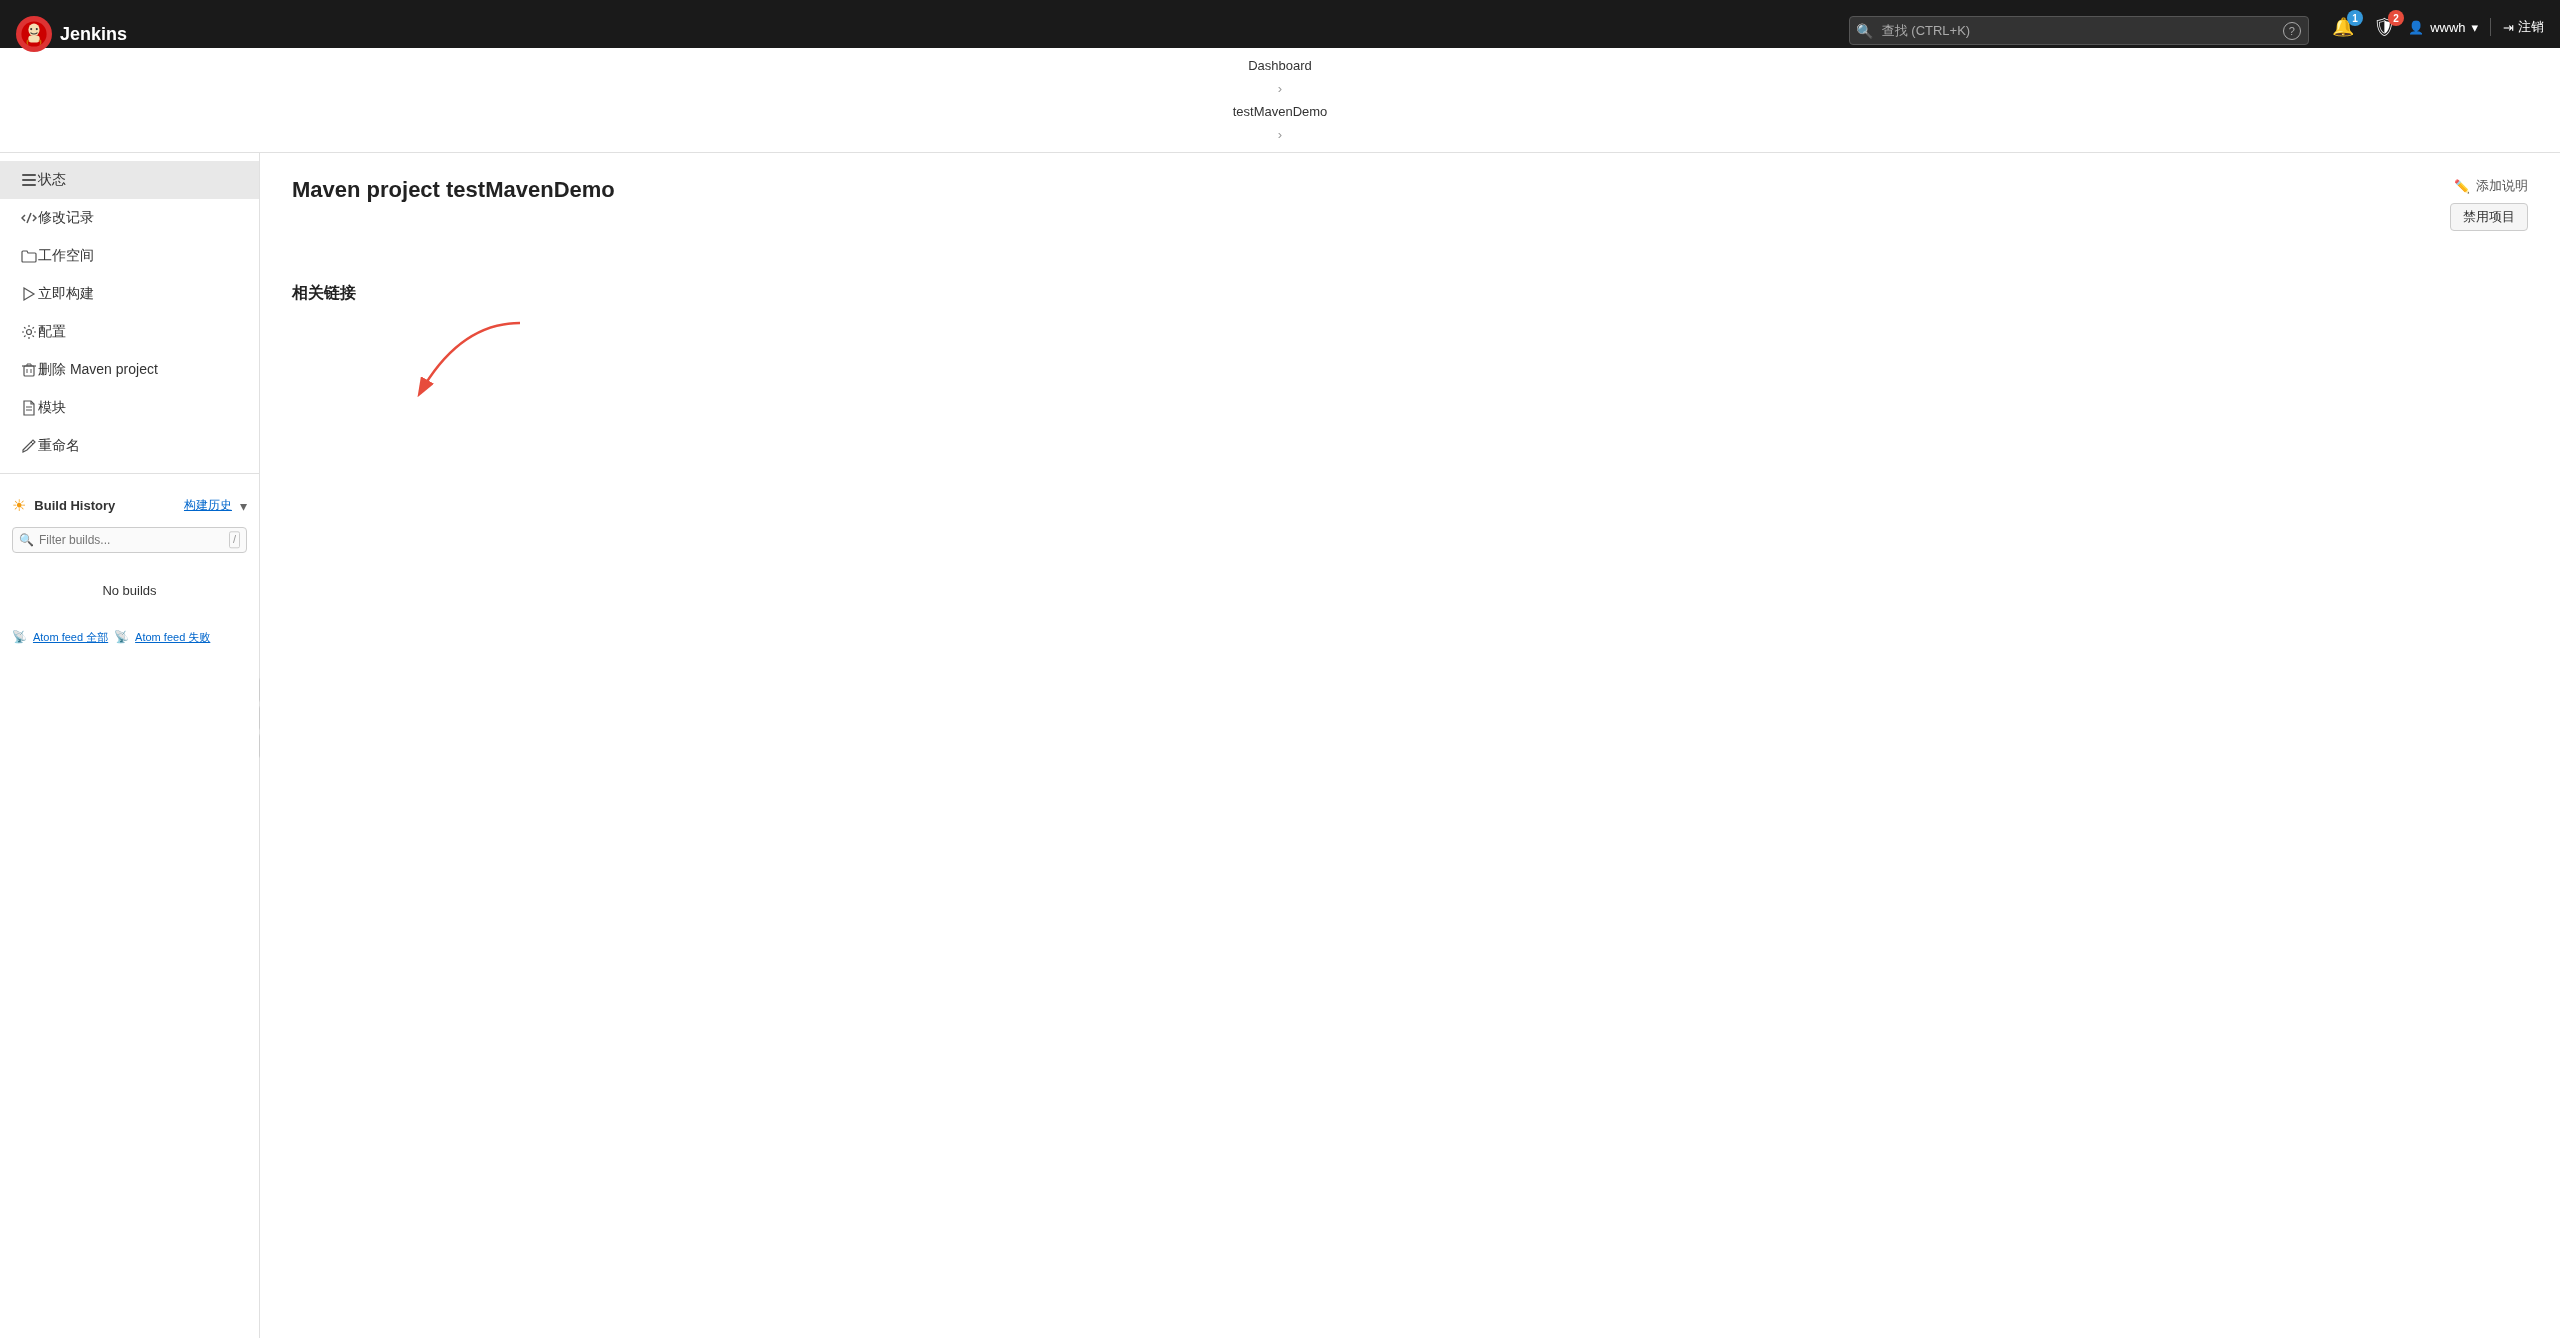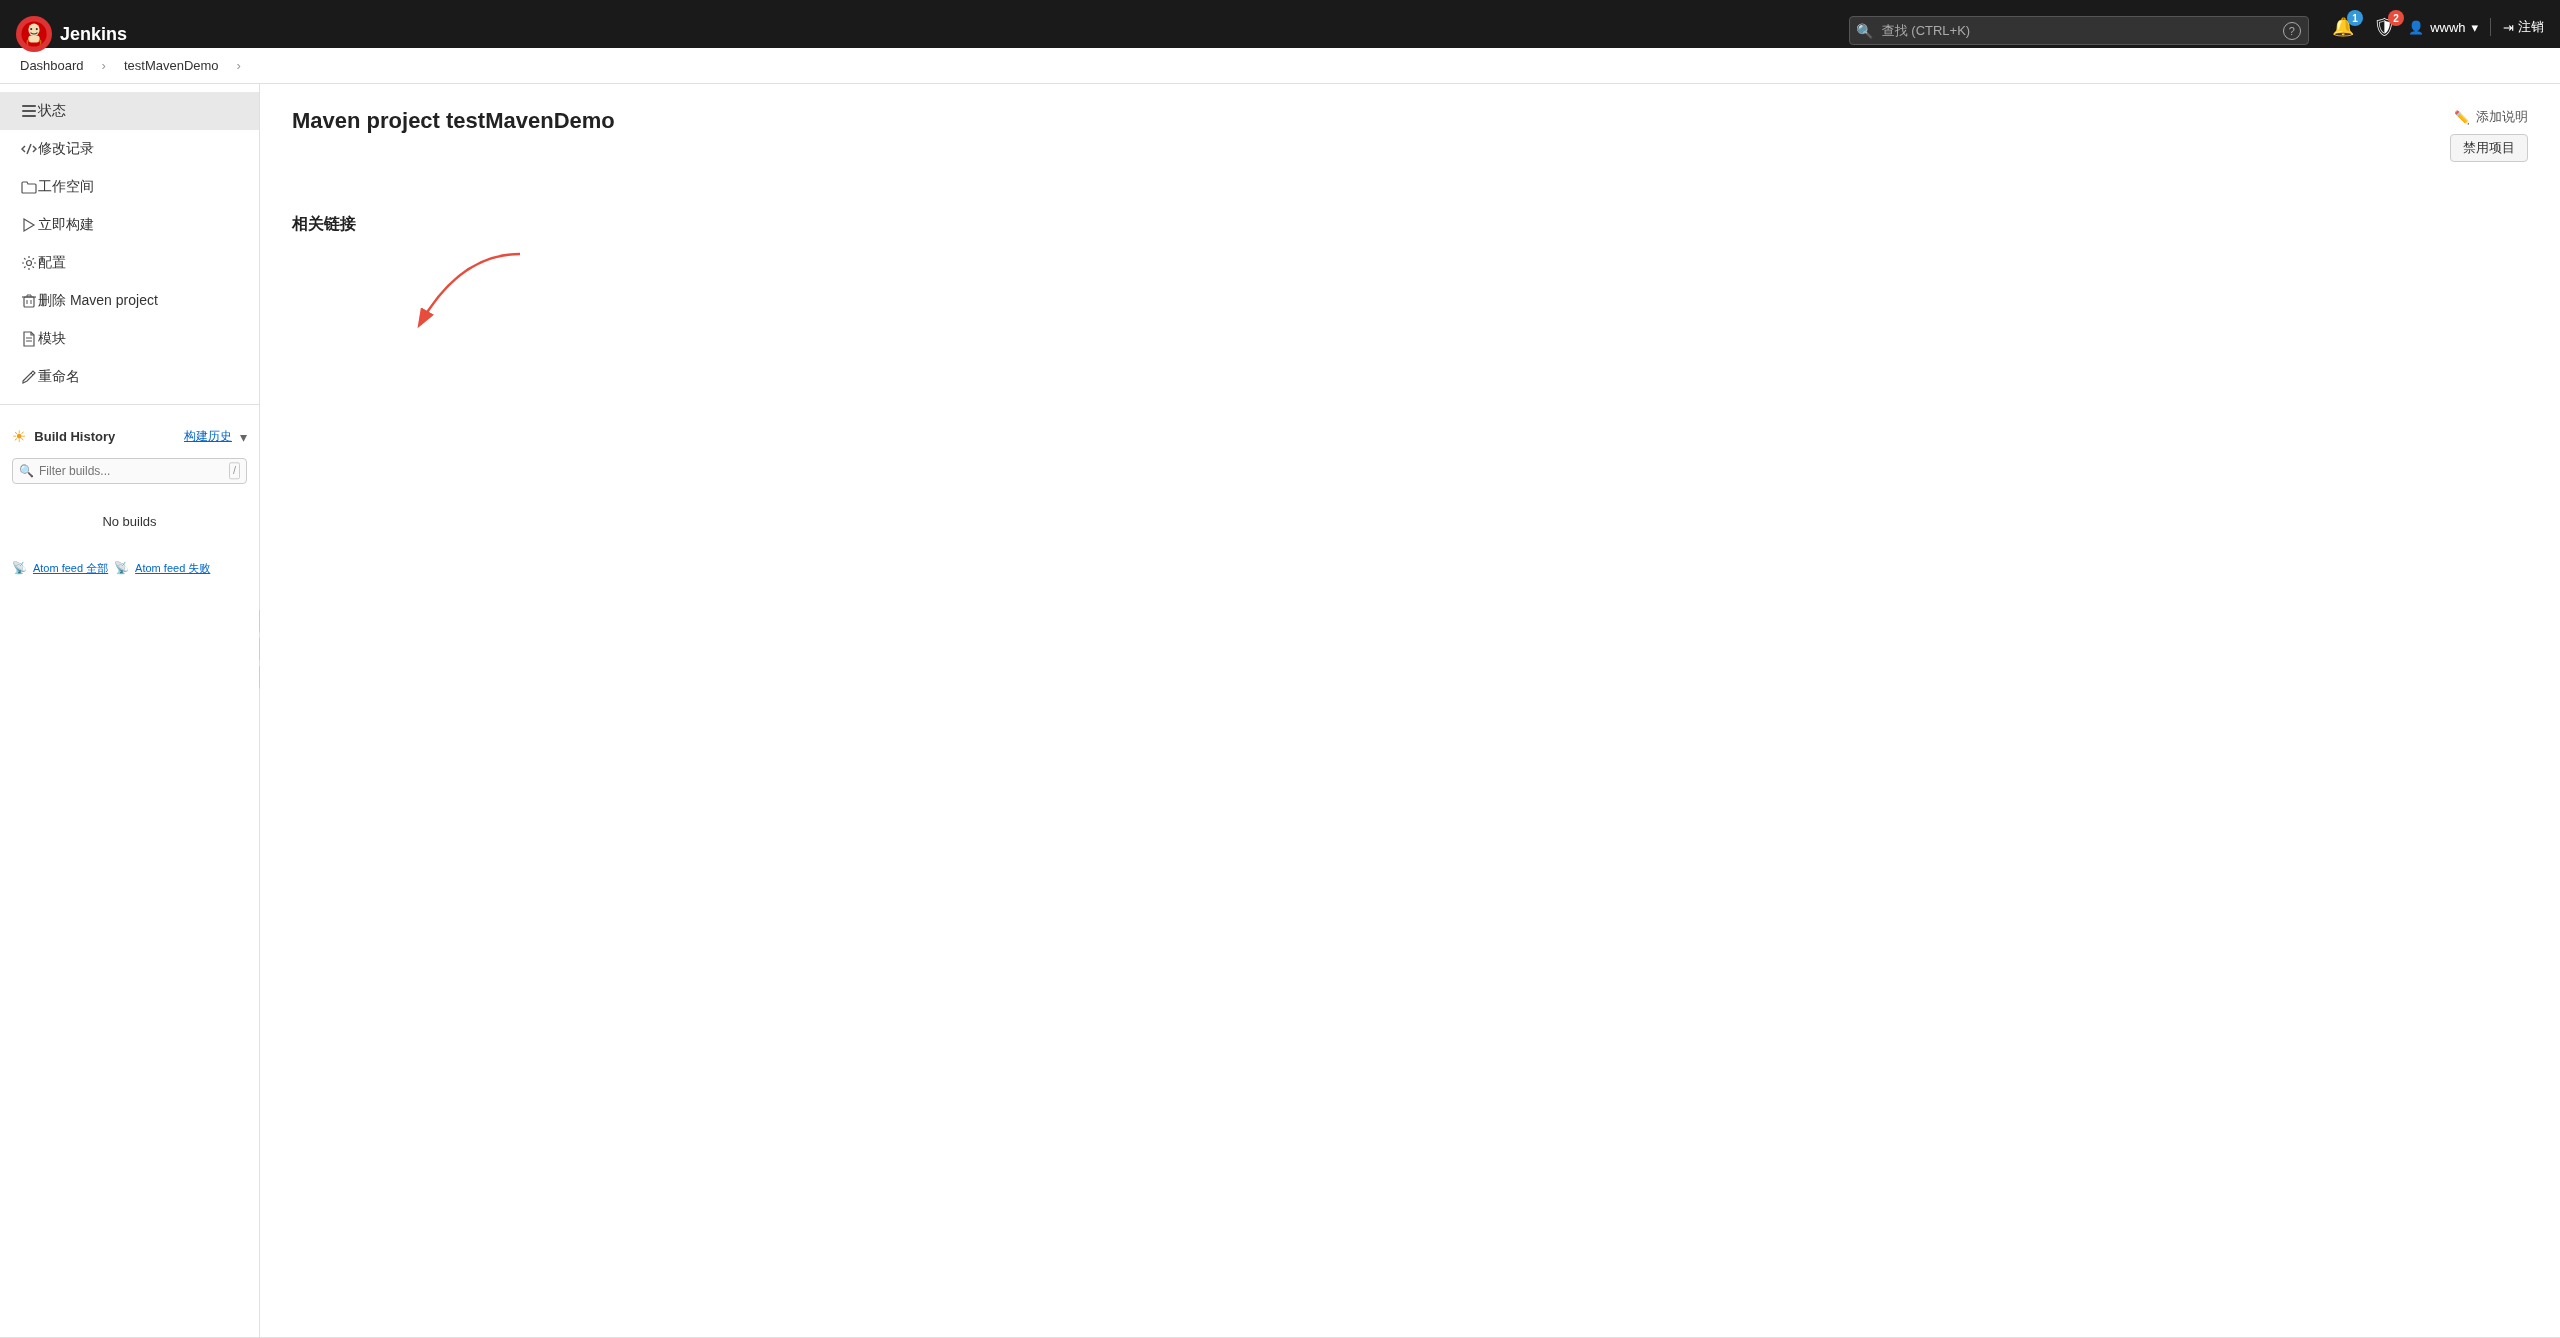--- a/index.html
+++ b/index.html
@@ -126,22 +126,23 @@
       padding-left: 12px;
     }
 
     
     .breadcrumb {
       background: #fff;
       border-bottom: 1px solid #e0e0e0;
       padding: 10px 20px;
       display: flex;
       align-items: center;
-      gap: 18px;
-      font-size: 13px;
+      gap: 8px;
+      font-size: 13px;
+      flex-direction: column;
     }
     .breadcrumb a { color: #333; text-decoration: none; }
     .breadcrumb-sep { color: #999; }
 
     
     .main-layout {
       display: flex;
       min-height: calc(100vh - 48px - 37px);
     }
 

